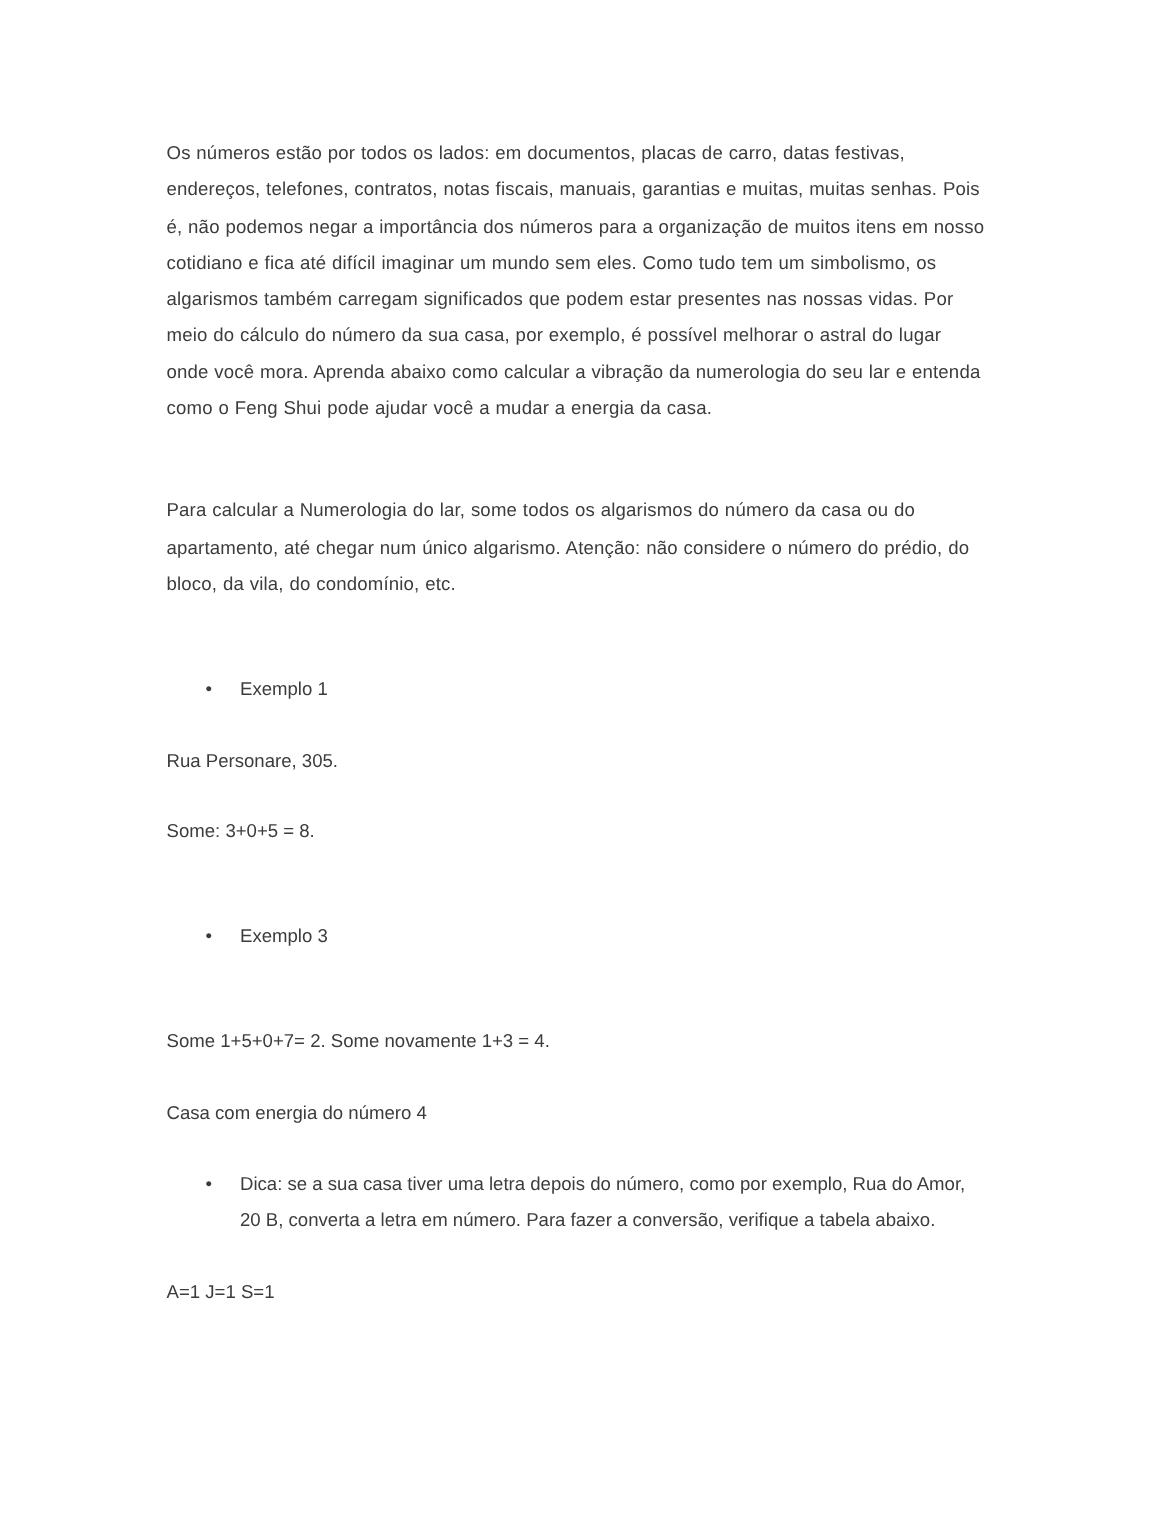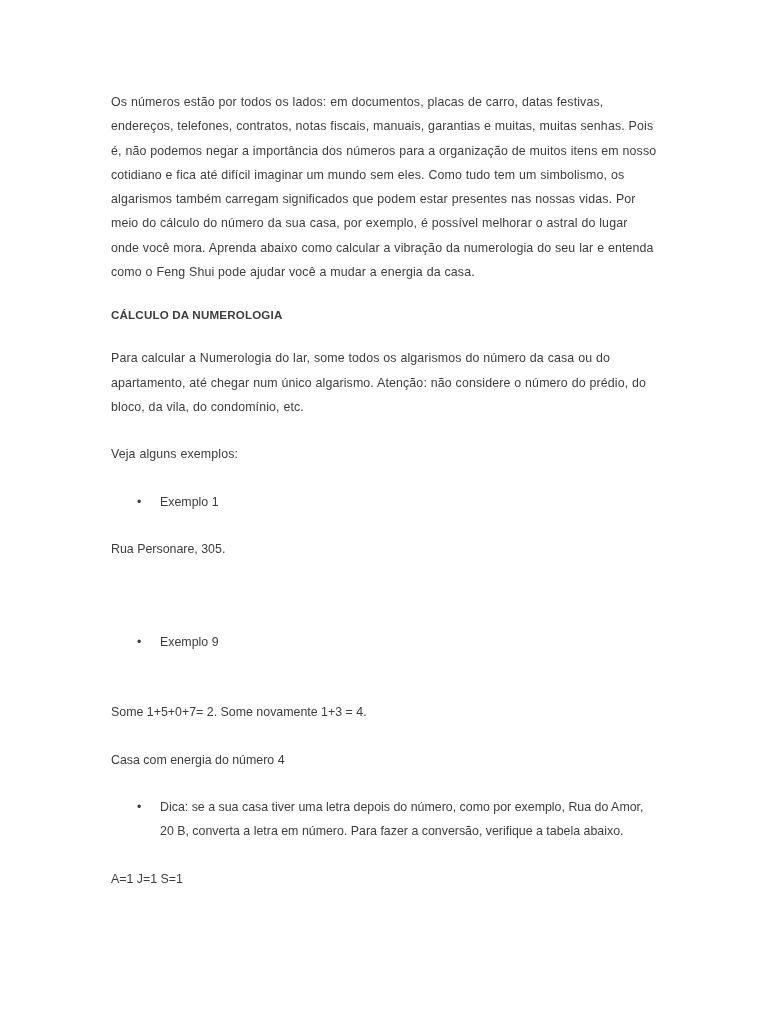--- a/index.html
+++ b/index.html
@@ -89,55 +89,54 @@
 </head>
 <body>
 
 <div class="page">
   <div class="content">
 
     <p class="para">Os números estão por todos os lados: em documentos, placas de carro, datas festivas, endereços, telefones, contratos, notas fiscais, manuais, garantias e muitas, muitas senhas. Pois é, não podemos negar a importância dos números para a organização de muitos itens em nosso cotidiano e fica até difícil imaginar um mundo sem eles. Como tudo tem um simbolismo, os algarismos também carregam significados que podem estar presentes nas nossas vidas. Por meio do cálculo do número da sua casa, por exemplo, é possível melhorar o astral do lugar onde você mora. Aprenda abaixo como calcular a vibração da numerologia do seu lar e entenda como o Feng Shui pode ajudar você a mudar a energia da casa.</p>
 
     <div class="gap-head"></div>
 
-    <h2 class="heading">CÁLCULO DA NUMEROLOGIA</h2>
 
     <div class="gap-head"></div>
 
     <p class="para">Para calcular a Numerologia do lar, some todos os algarismos do número da casa ou do apartamento, até chegar num único algarismo. Atenção: não considere o número do prédio, do bloco, da vila, do condomínio, etc.</p>
 
     <div class="gap-para"></div>
 
-    <p class="para">Veja alguns exemplos:</p>
 
     <div class="gap-para"></div>
 
     <ul class="bullets">
       <li class="bullet">
         <span class="dot">•</span>
         <span class="btext">Exemplo 1</span>
       </li>
     </ul>
 
     <div class="gap-para"></div>
 
     <p class="line">Rua Personare, 305.</p>
 
     <div class="gap-para"></div>
 
+    <p class="line">Some: 3+0+5 = 8.</p>
 
     <div class="gap-para"></div>
 
 
     <div class="gap-para"></div>
 
     <ul class="bullets">
       <li class="bullet">
         <span class="dot">•</span>
-        <span class="btext">Exemplo 9</span>
+        <span class="btext">Exemplo 3</span>
       </li>
     </ul>
 
     <div class="gap-para"></div>
 
 
     <div class="gap-para"></div>
 
     <p class="line">Some 1+5+0+7= 2. Some novamente 1+3 = 4.</p>
 

